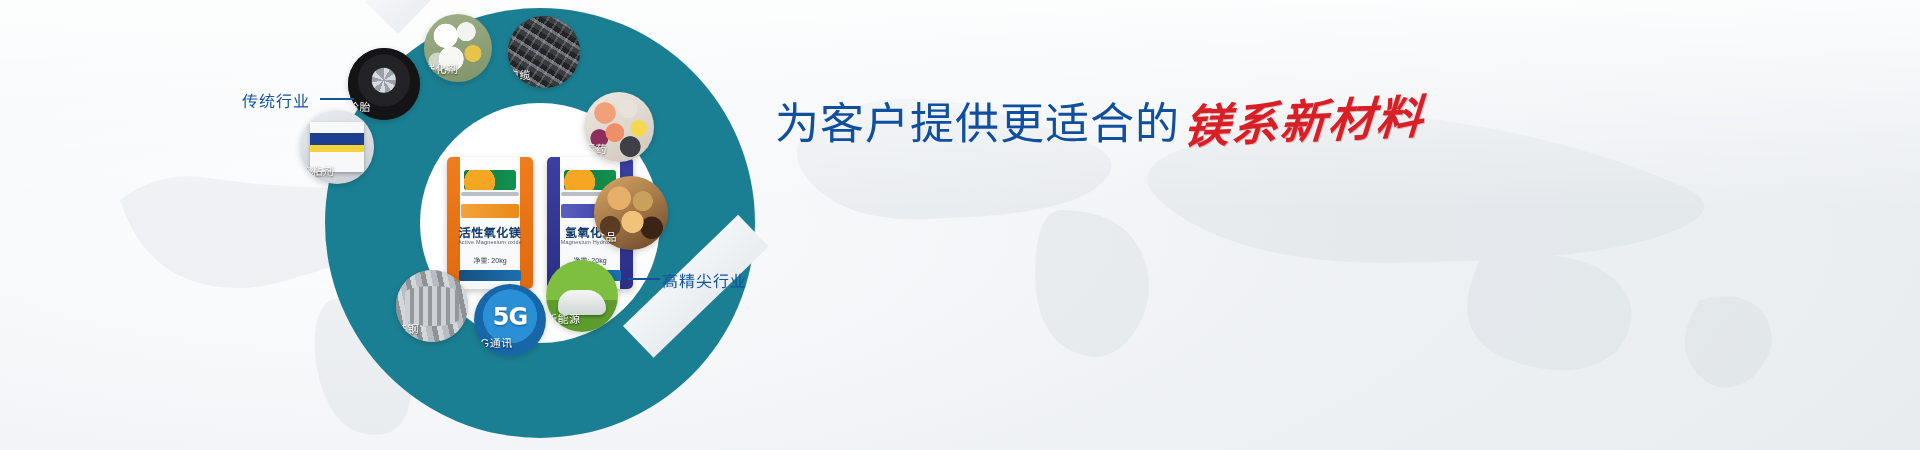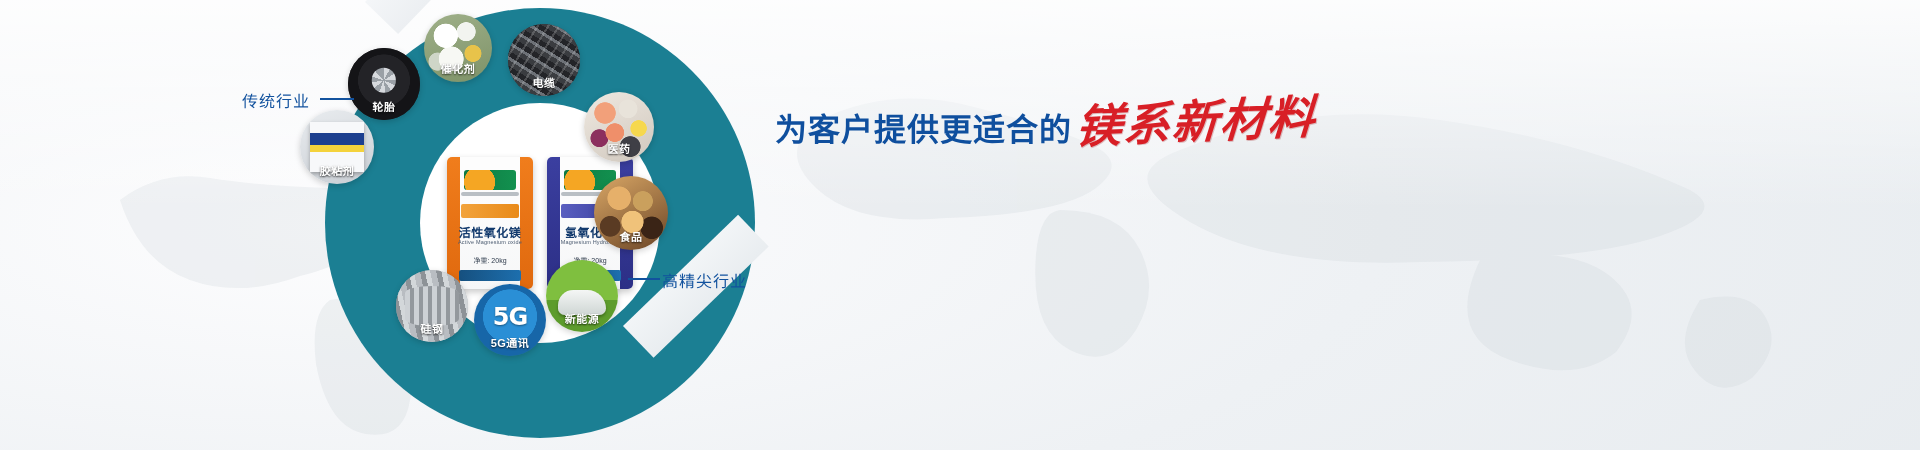--- a/index.html
+++ b/index.html
@@ -55,21 +55,21 @@
   }
 
   
   .tile{
     position:absolute;border-radius:50%;overflow:hidden;
     box-shadow:0 2px 6px rgba(0,0,0,.18);
   }
   .tile .img{position:absolute;inset:0;}
   .tile .cap{
     position:absolute;left:0;right:0;bottom:6px;
-    text-align:center;color:#fff;font-size:11px;font-weight:700;
+    color:#fff;font-size:11px;font-weight:400;
     text-shadow:0 1px 2px rgba(0,0,0,.75);
     letter-spacing:.5px;
   }
 
   
   .ph-tire{background:
       radial-gradient(circle at 50% 45%,#c9ccd1 0 14%,#4a4a4c 15% 22%,#232327 23% 48%,#141417 49% 100%),
       #1a1a1d;}
   .ph-tire:after{content:"";position:absolute;left:50%;top:45%;width:34%;height:34%;
       transform:translate(-50%,-50%);border-radius:50%;
@@ -181,21 +181,21 @@
   .side-label{
     position:absolute;color:#12529e;font-weight:400;font-size:16px;
     letter-spacing:1px;white-space:nowrap;
   }
   .leader{position:absolute;background:#12529e;height:1.5px;}
 
   
   .copy{position:absolute;left:775px;top:100px;width:740px;}
   .headline{display:flex;align-items:flex-end;gap:4px;white-space:nowrap;}
   .headline .blue{
-    font-size:32px;font-weight:700;color:#0f4f9e;letter-spacing:1px;
+    font-size:44px;font-weight:400;color:#0f4f9e;letter-spacing:1px;
     line-height:1;
   }
   .headline .red{
     font-size:46px;font-weight:700;color:#d81f26;line-height:1;
     font-family:"Liberation Serif","DejaVu Serif",serif;
     font-style:italic;letter-spacing:2px;
     transform:skewX(-6deg) rotate(-2.5deg);
     text-shadow:1px 1px 0 rgba(150,10,15,.25);
   }
   .body{
@@ -261,21 +261,21 @@
     <div class="tile" style="left:48px;top:48px;width:72px;height:72px;">
       <div class="img ph-tire"></div>
       <div class="cap">轮胎</div>
     </div>
 
     <div class="tile" style="left:124px;top:14px;width:68px;height:68px;">
       <div class="img ph-cat"></div>
       <div class="cap">催化剂</div>
     </div>
 
-    <div class="tile" style="left:208px;top:24px;width:72px;height:72px;">
+    <div class="tile" style="left:208px;top:16px;width:72px;height:72px;">
       <div class="img ph-cable"></div>
       <div class="cap">电缆</div>
     </div>
 
     <div class="tile" style="left:284px;top:92px;width:70px;height:70px;">
       <div class="img ph-med"></div>
       <div class="cap">医药</div>
     </div>
 
     <div class="tile" style="left:246px;top:260px;width:72px;height:72px;">

